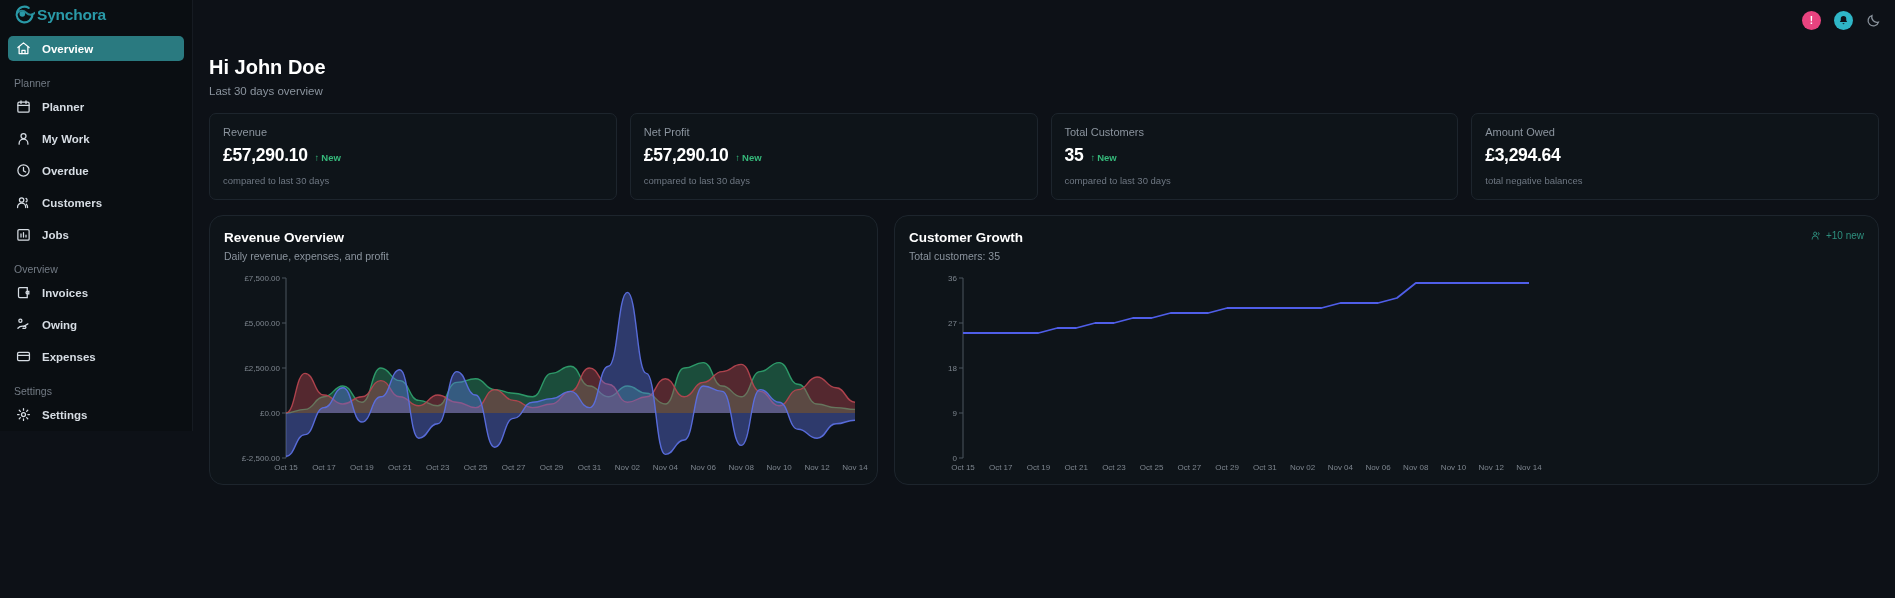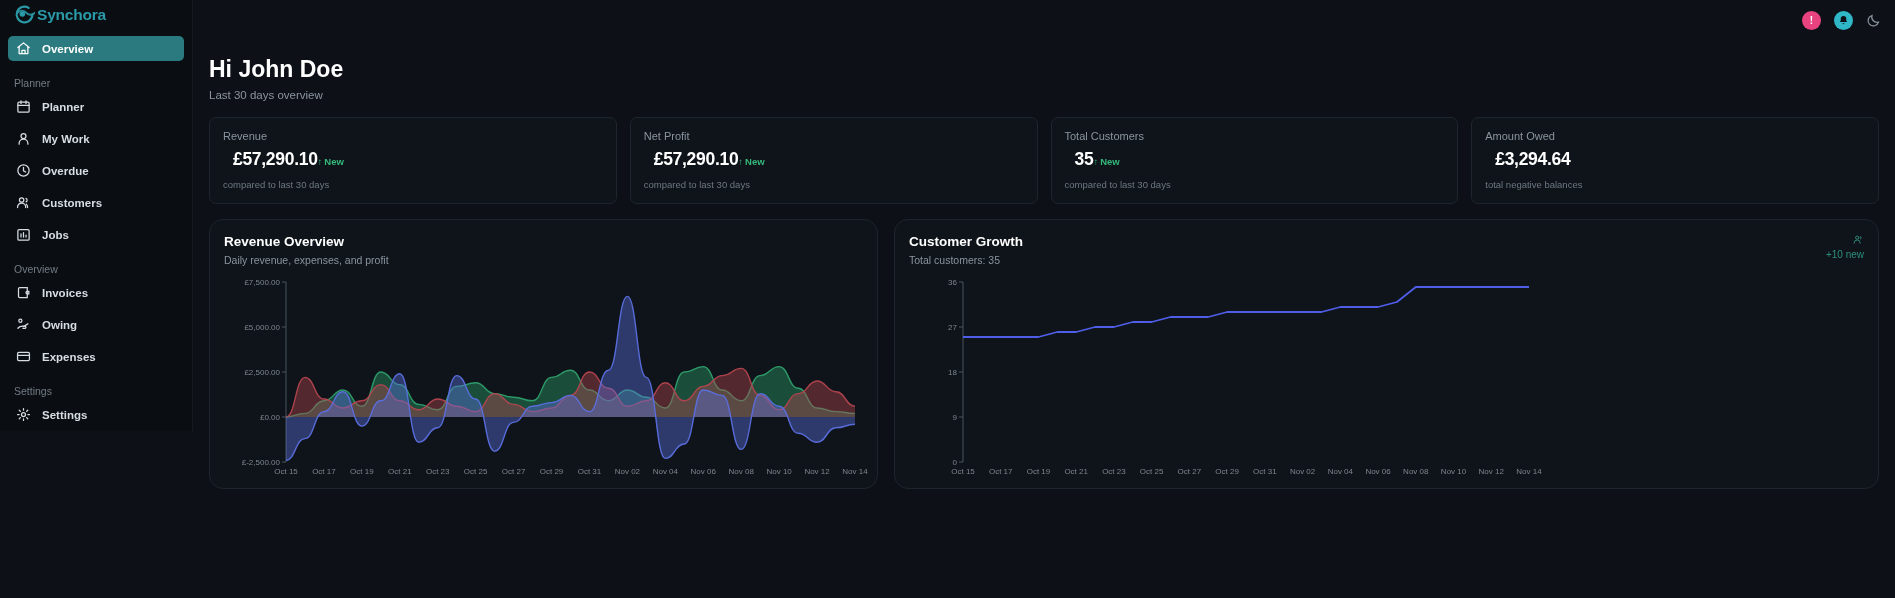--- a/index.html
+++ b/index.html
@@ -51,45 +51,45 @@
     background: #0d1117;
   }
   .top-btn { width: 19px; height: 19px; border-radius: 50%; display:block; cursor:pointer;}
   .badge-pink { background: #e8437f; display:flex; align-items:center; justify-content:center;
     color:#fff; font-size:10px; font-weight:700; }
   .badge-cyan { background: #2fb6c7; display:flex; align-items:center; justify-content:center; }
   .theme-ico { width: 15px; height: 15px; display:block; cursor:pointer; }
 
   
   .main { flex: 1; padding: 0 16px 0 16px; overflow: hidden; }
-  .greeting { font-size: 23px; font-weight: 700; color: #ffffff; margin-left: 0; padding-top: 16px; }
+  .greeting { font-size: 20px; font-weight: 700; color: #ffffff; margin-left: 0; padding-top: 16px; }
   .subgreeting { font-size: 11.5px; color: #8b949e; margin-top: 6px; }
 
   .cards { display: flex; gap: 13px; margin-top: 16px; }
   .card {
     flex: 1; background: #0e1419; border: 1px solid #1d252d;
     border-radius: 7px; padding: 12px 13px 13px 13px; min-height: 76px;
   }
   .card-label { font-size: 11px; color: #8b949e; }
-  .card-valrow { display: flex; align-items: baseline; margin-top: 7px; margin-left: 10px; }
+  .card-valrow { display: flex; align-items: baseline; gap: 7px; margin-top: 7px; }
   .card-value { font-size: 17.5px; font-weight: 700; color: #ffffff; letter-spacing: -0.3px; }
   .card-delta { font-size: 9.5px; color: #35b87a; font-weight: 700; display:flex; align-items:center; gap:2px; }
   .card-foot { font-size: 9.5px; color: #6e7782; margin-top: 9px; }
 
   .panels { display: flex; gap: 16px; margin-top: 15px; }
   .panel {
     background: #0e1419; border: 1px solid #1d252d; border-radius: 14px;
     padding: 14px 14px 8px 14px; height: 270px; position: relative;
   }
   .panel.left { width: 669px; }
   .panel.right { flex: 1; }
   .panel-head { display:flex; justify-content: space-between; align-items: flex-start; }
   .panel-title { font-size: 13.5px; font-weight: 700; color: #ffffff; }
   .panel-sub { font-size: 10.5px; color: #8b949e; margin-top: 5px; }
-  .panel-badge { font-size: 10px; color: #2e8f7e; display:flex; align-items:flex-end; gap:4px;flex-direction:column; }
+  .panel-badge { font-size: 10px; color: #2e8f7e; display:flex; align-items:flex-start; gap:4px; }
 
   .plot { position: relative; margin-top: 10px; }
   .axis-lbl { position: absolute; font-size: 8px; color: #7d858e; white-space: nowrap; }
   .y-lbl { text-align: right; transform: translateY(-50%); }
   .x-lbl { transform: translateX(-50%); }
   svg { display: block; }
 </style>
 </head>
 <body>
 

